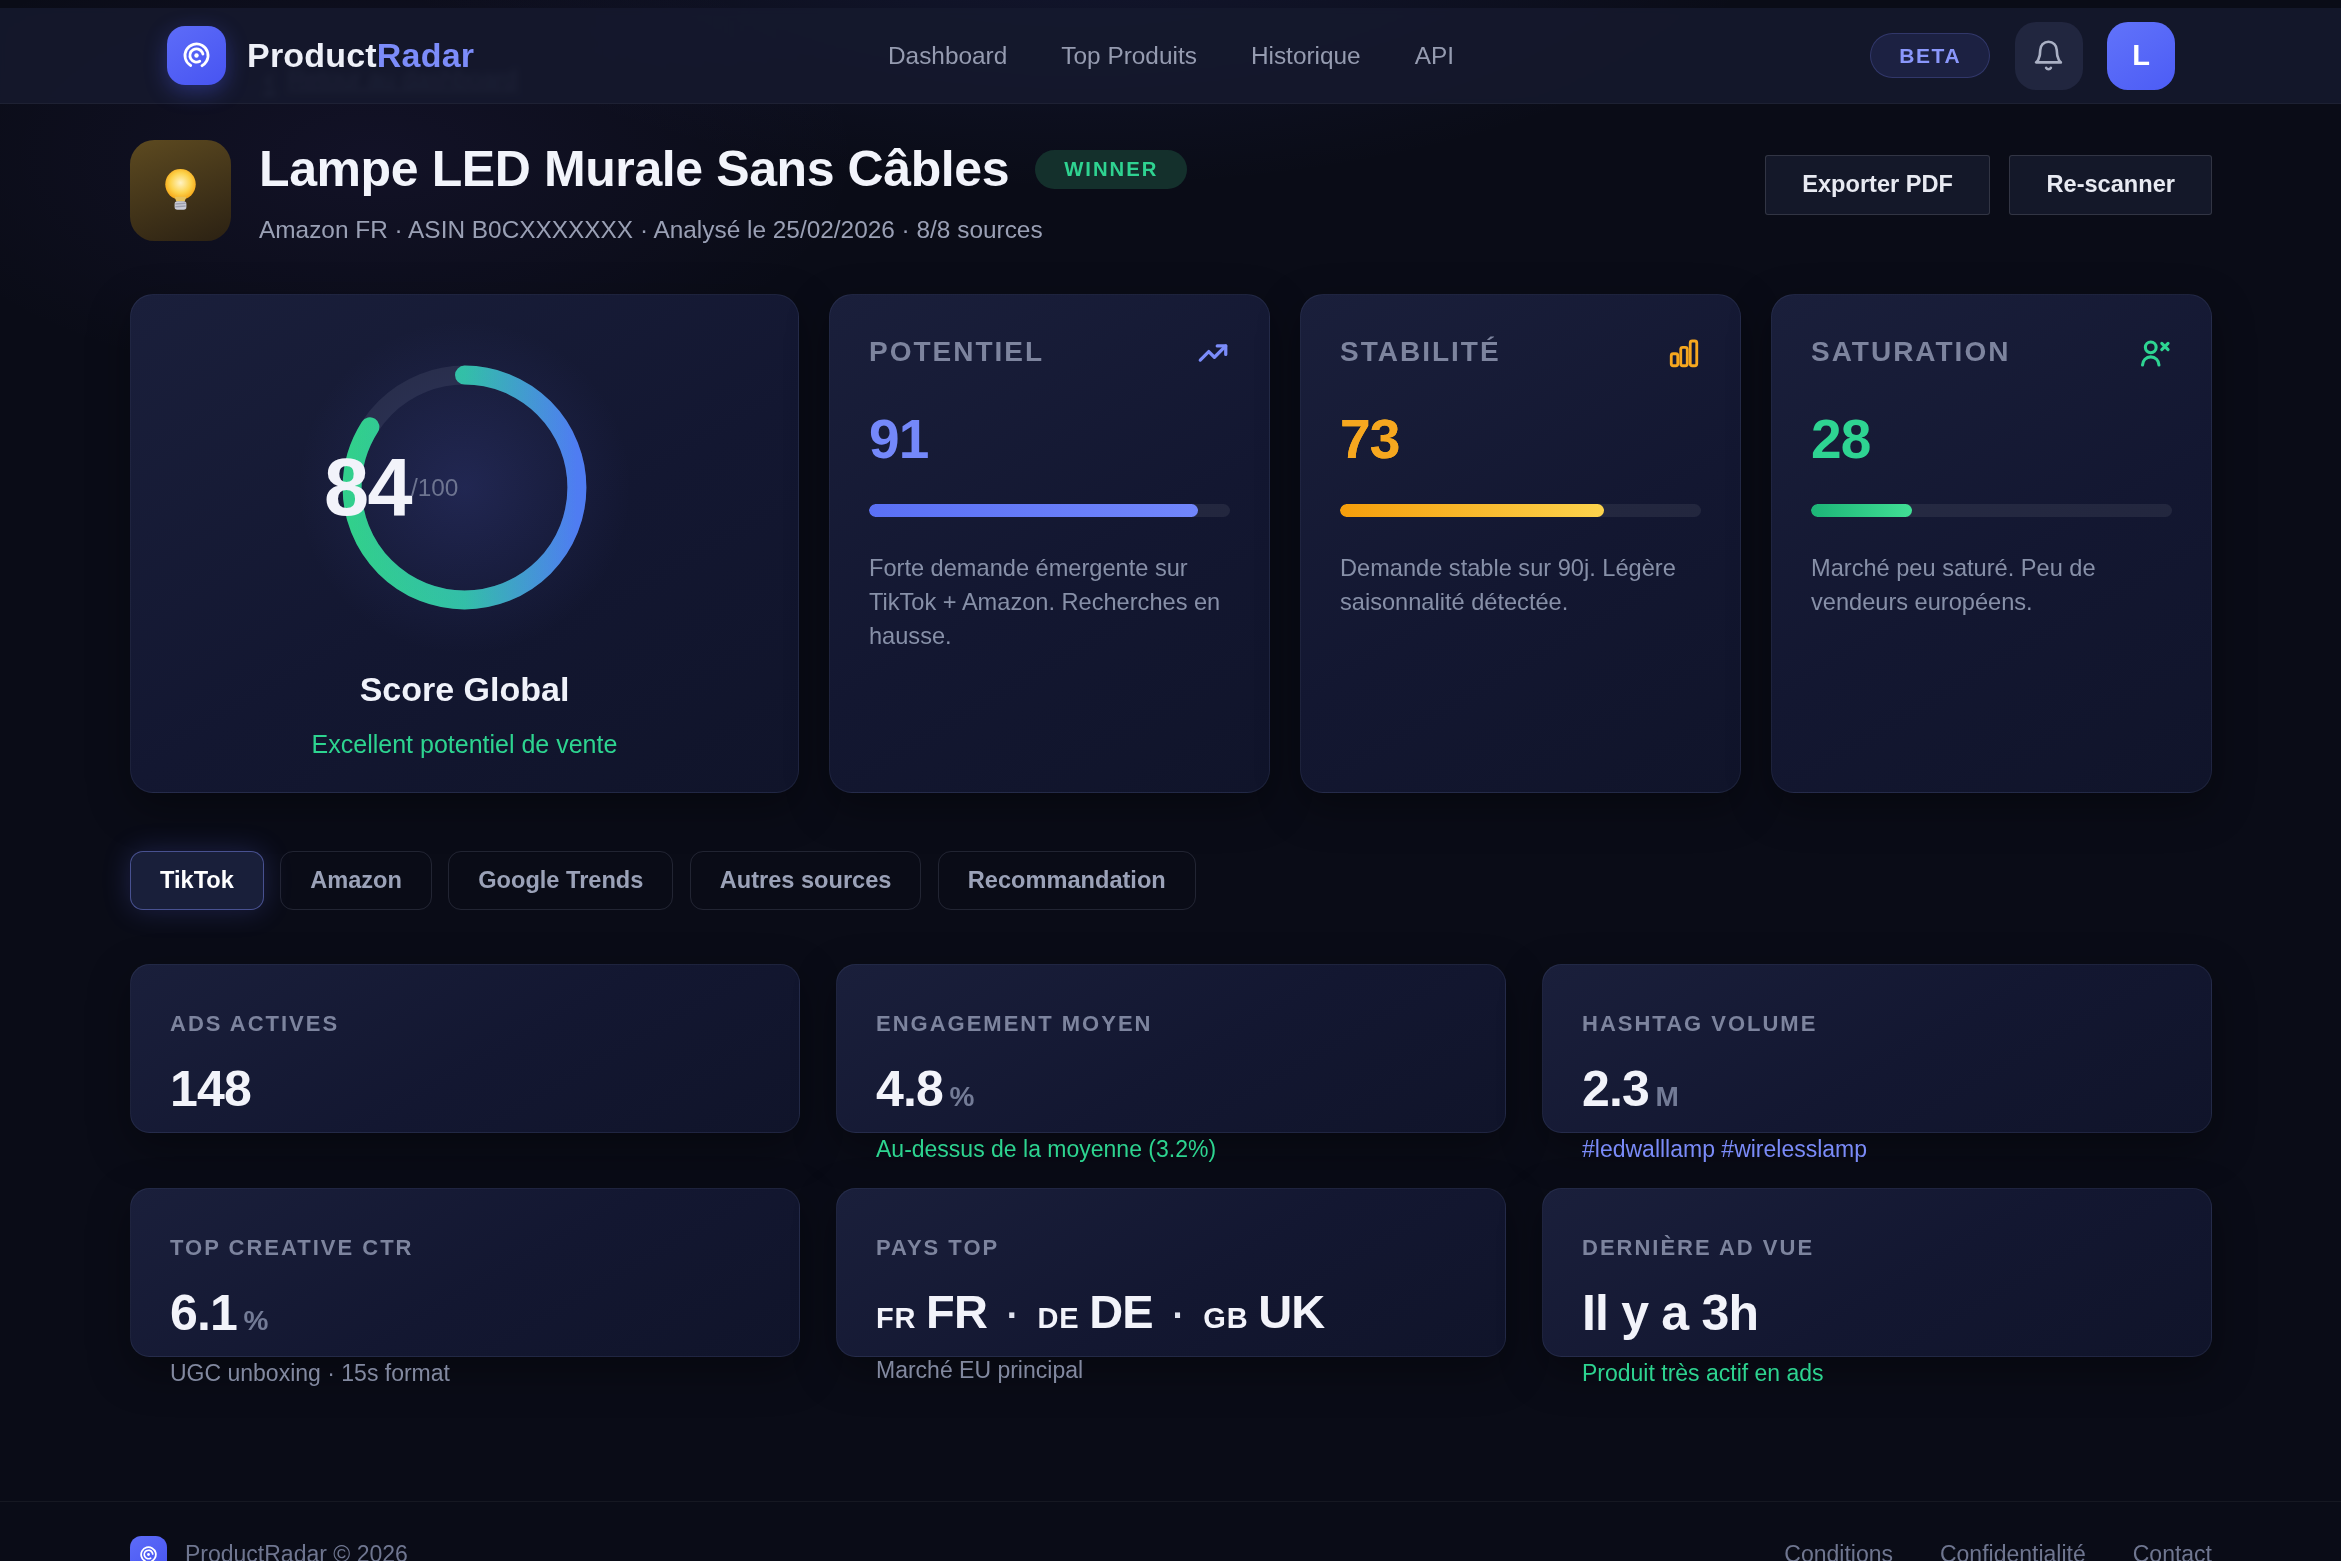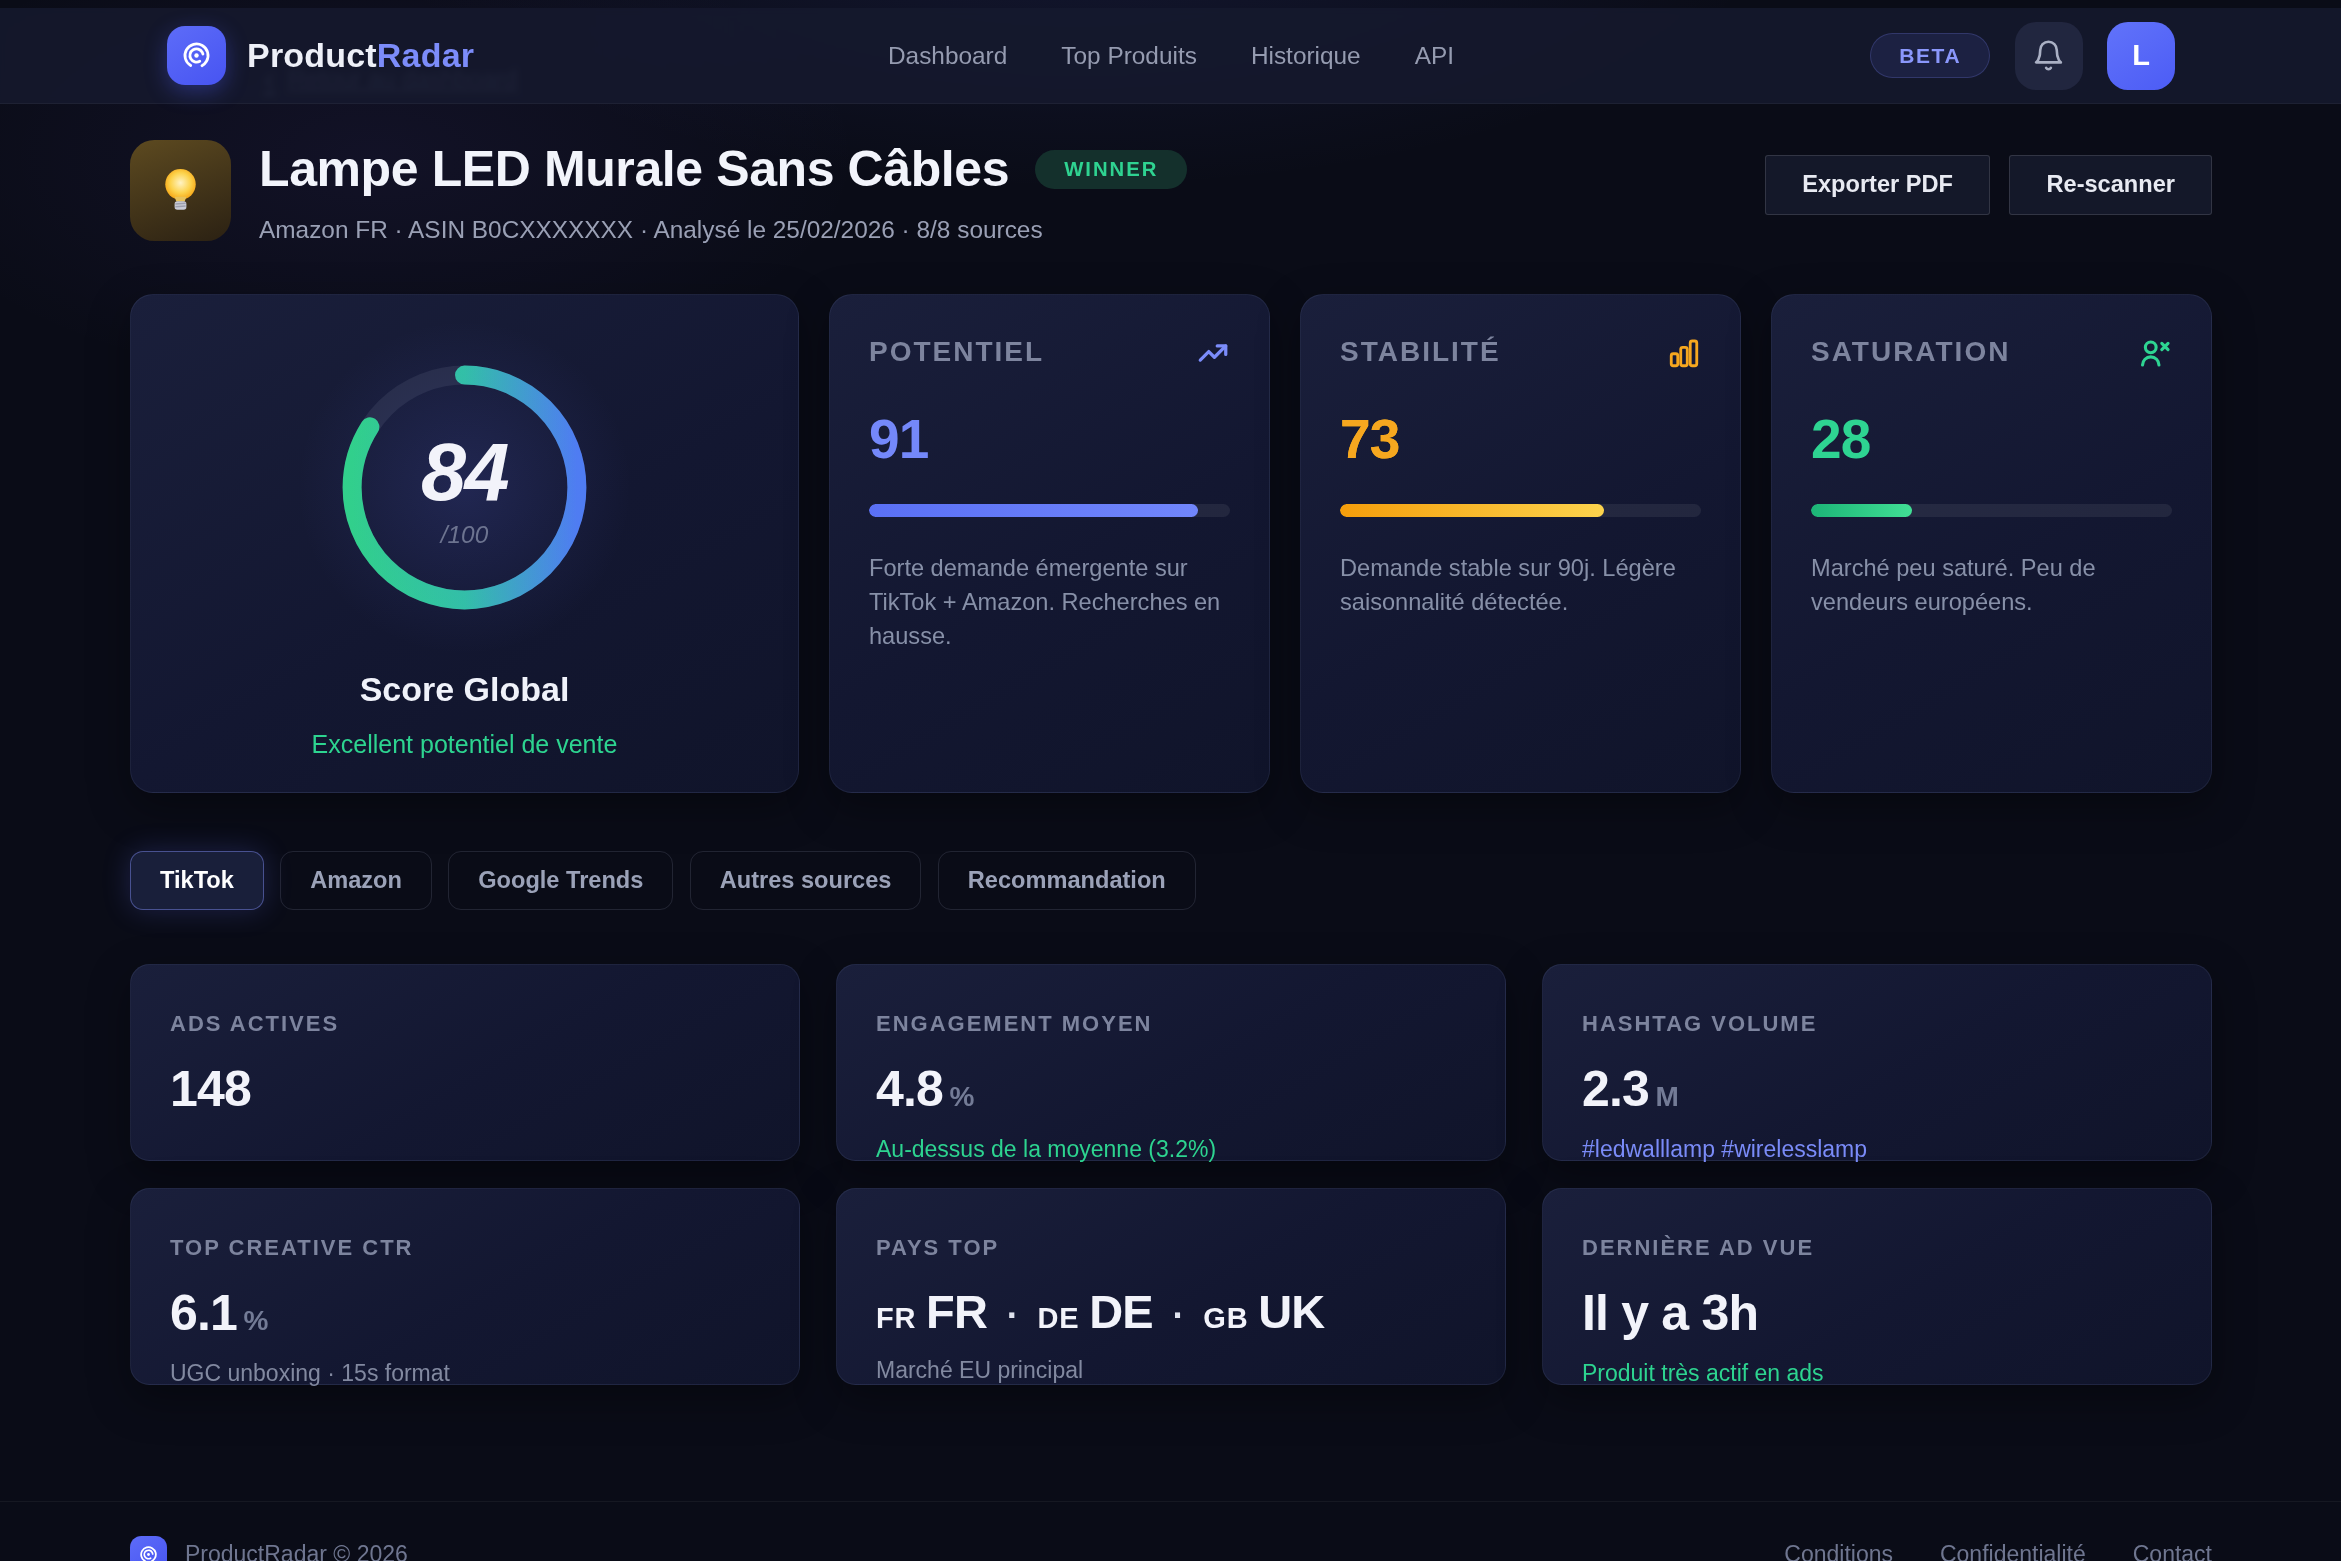--- a/index.html
+++ b/index.html
@@ -52,21 +52,21 @@
   .score-grid { position:absolute; top:294px; left:0; display:grid; grid-template-columns:669px 441px 441px 441px; gap:30px; }
   .card {
     background:linear-gradient(150deg,#1a1f3b 0%, #131731 55%, #10142a 100%);
     border:1.2px solid rgba(148,163,216,0.10);
     border-radius:23px;
     box-shadow:0 14.6px 41px rgba(0,0,0,0.35);
   }
   .gauge-card { height:499px; display:flex; flex-direction:column; align-items:center; padding-top:52px; }
   .gauge-wrap { position:relative; width:281px; height:281px; }
   .gauge-wrap::before { content:""; position:absolute; inset:-33px; border-radius:50%; background:radial-gradient(circle, rgba(99,112,241,0.16), transparent 68%); }
-  .gauge-center { position:absolute; inset:0; display:flex; flex-direction:column; align-items:center; justify-content:center;font-style:italic; }
+  .gauge-center { position:absolute; inset:0; display:flex; flex-direction:row; align-items:center; justify-content:flex-start; }
   .gauge-value { font-size:81px; font-weight:800; color:#f2f3fa; letter-spacing:-1.6px; }
   .gauge-max { font-size:24.4px; color:#6d7490; margin-top:1.6px; }
   .gauge-label { margin-top:42px; font-size:34px; font-weight:700; color:#f0f2fa; }
   .gauge-caption { margin-top:21px; font-size:25px; color:#2dd490; }
 
   .kpi-card { height:499px; padding:41px 39px; }
   .kpi-head { display:flex; align-items:flex-start; justify-content:space-between; }
   .kpi-label { font-size:28px; font-weight:700; letter-spacing:2px; color:#7d849e; }
   .kpi-value { margin-top:37px; font-size:55px; font-weight:800; letter-spacing:-0.8px; }
   .kpi-value.blue { color:#7488fa; }
@@ -81,21 +81,21 @@
 
   
   .tabs { position:absolute; top:851px; left:0; display:flex; gap:16.3px; }
   .tab { height:59px; padding:0 29px; border-radius:13px; display:flex; align-items:center; font-size:23.6px; font-weight:600; color:#9ba2b8; border:0.8px solid rgba(160,168,196,0.16); background:transparent; font-family:inherit; cursor:pointer; }
   .tab.active { color:#ffffff; background:#191f3a; border:0.8px solid rgba(130,143,250,0.45); box-shadow:0 0 28px rgba(100,115,250,0.22); }
 
   
   .metrics { position:absolute; left:0; display:grid; grid-template-columns:670px 670px 670px; gap:36px; }
   .metrics.row1 { top:964px; }
   .metrics.row2 { top:1188px; }
-  .metric-card { height:197px; padding:46px 39px 0; border-radius:19.5px; }
+  .metric-card { height:169px; padding:46px 39px 0; border-radius:19.5px; }
   .metric-label { font-size:22px; font-weight:600; letter-spacing:2px; color:#7d849e; }
   .metric-value { margin-top:23px; font-size:50px; font-weight:800; letter-spacing:-0.8px; color:#f2f3fa; display:flex; align-items:baseline; }
   .metric-unit { font-size:28px; font-weight:700; color:#737b96; margin-left:6.5px; }
   .metric-sub { margin-top:18px; font-size:23px; }
   .sub-green { color:#2dd490; }
   .sub-blue { color:#7a8bf8; }
   .sub-gray { color:#8289a0; }
   .countries { gap:3.3px; }
   .country { display:flex; align-items:baseline; }
   .flag-txt { font-size:29px; font-weight:800; margin-right:9.8px; letter-spacing:0.8px; }

